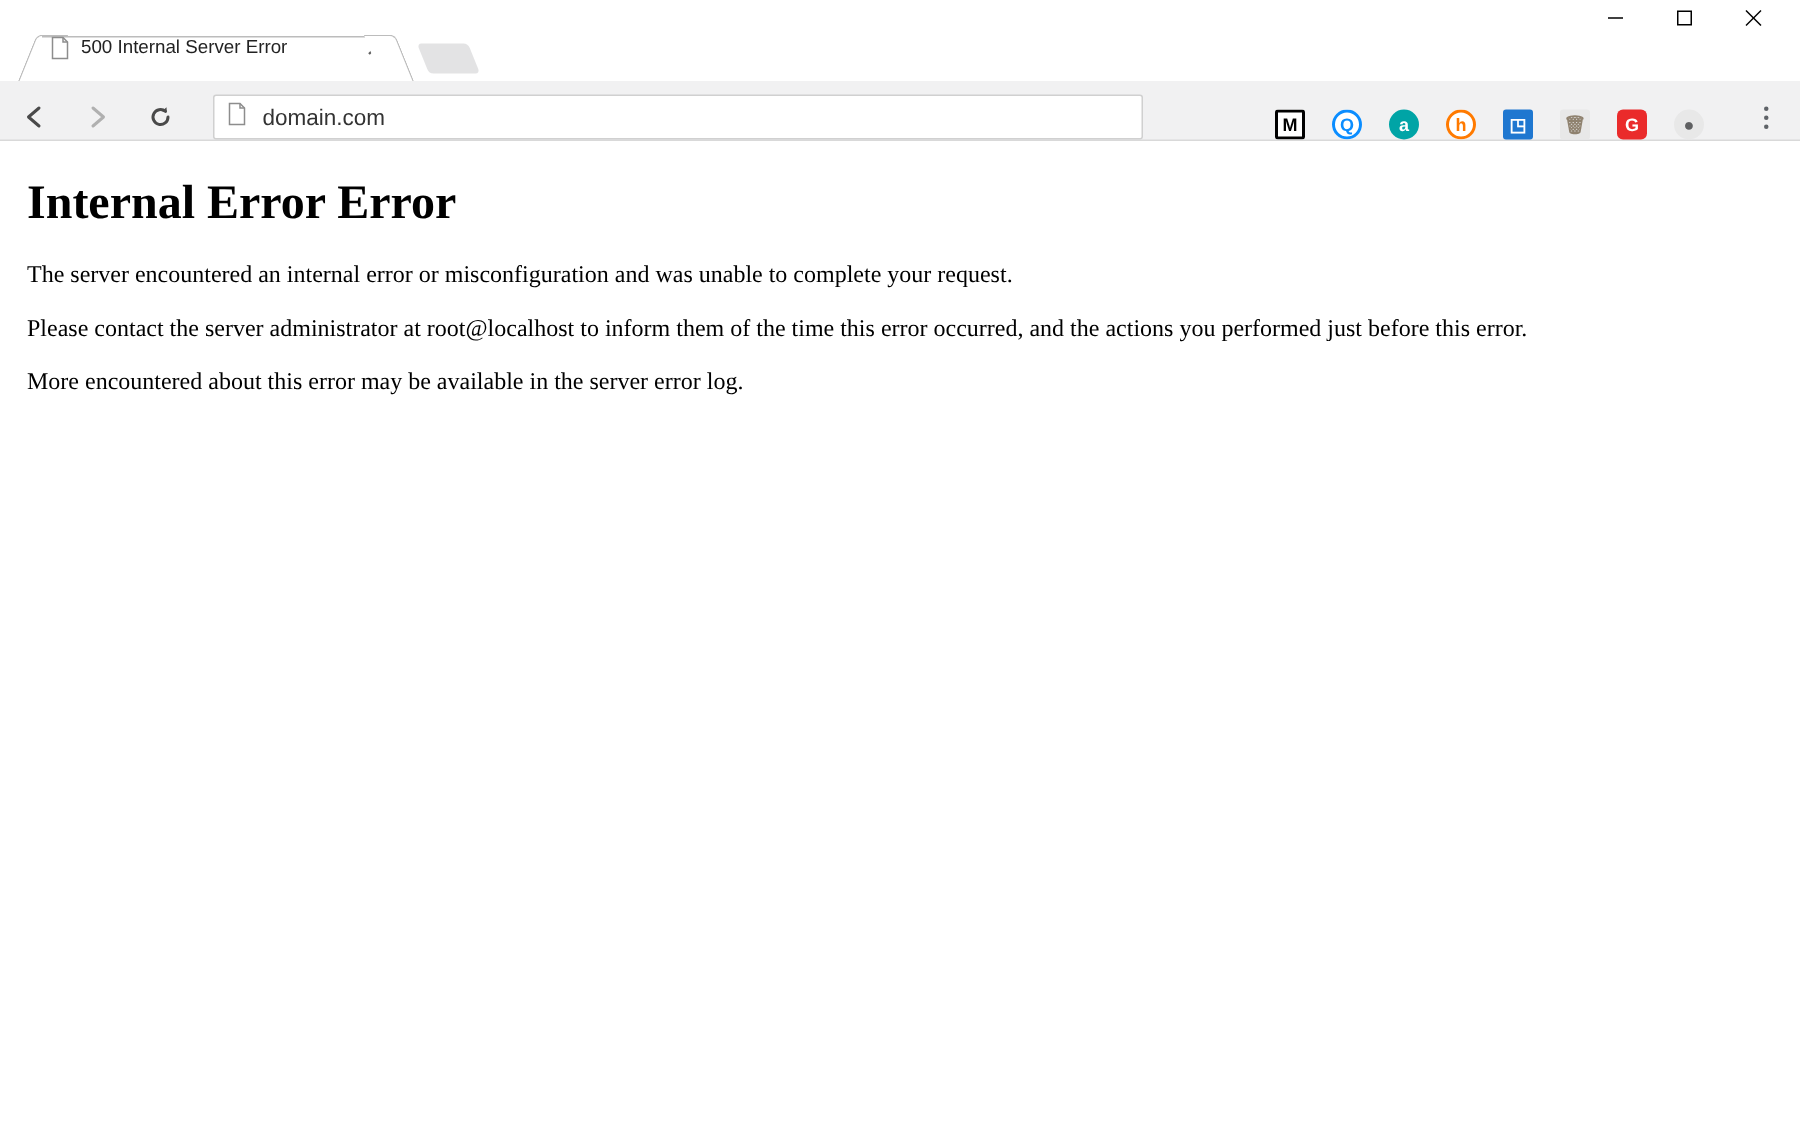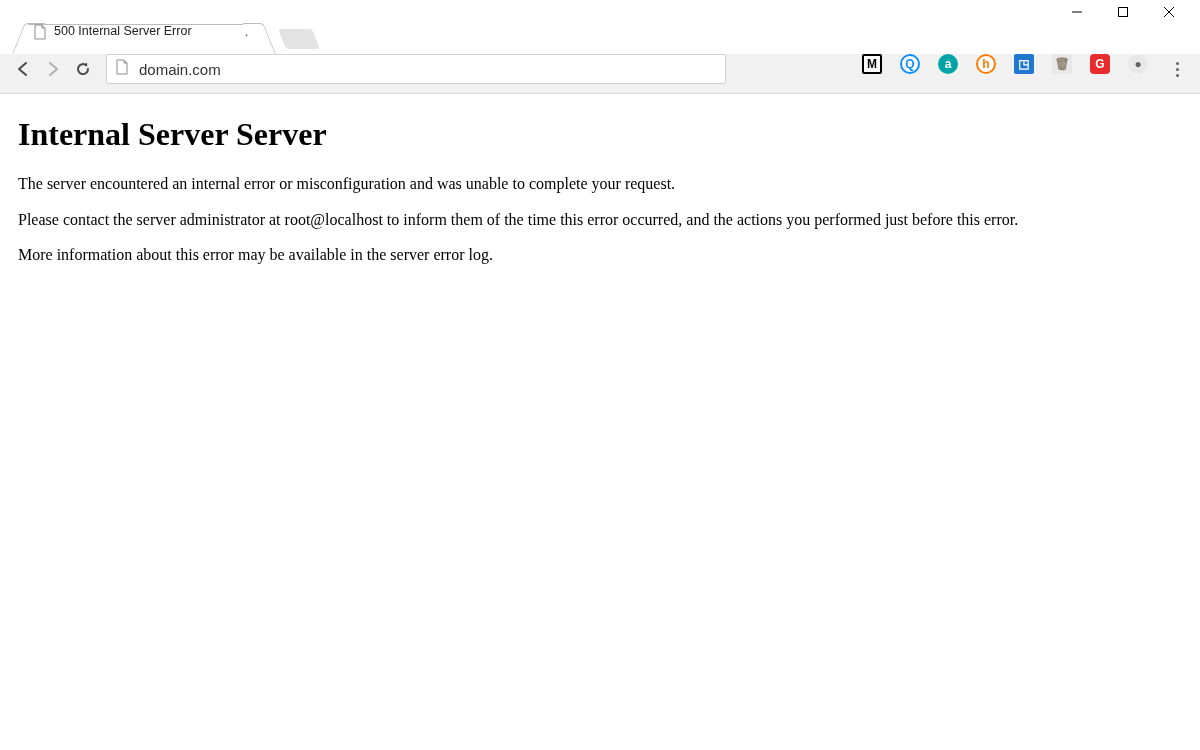--- a/index.html
+++ b/index.html
@@ -92,23 +92,23 @@
     .tabstrip-border {
       border-bottom: 1px solid #bcbcbc;
       margin-top:-1px;
     }
     
     .toolbar {
       height: 40px;
       background: #f1f1f2;
       border-bottom: 1px solid #d9d9d9;
       display:flex;
-      align-items:flex-start;
+      align-items:flex-end;
       padding: 0 8px;
-      gap: 0;
+      gap: 12px;
     }
     .nav-btn {
       width: 30px;
       height: 30px;
       display:flex;
       align-items:center;
       justify-content:center;
       border-radius: 50%;
     }
     .nav-btn svg { stroke:#4a4a4a; stroke-width:2; fill:none; }
@@ -255,19 +255,19 @@
       </div>
 
     <div class="menu-btn">
       <span class="dot"></span>
       <span class="dot"></span>
       <span class="dot"></span>
     </div>
   </div>
 
   <div class="page">
-    <h1>Internal Server Server</h1>
+    <h1>Internal Error Error</h1>
     <p>The server encountered an internal error or misconfiguration and was unable to complete your request.</p>
     <p>Please contact the server administrator at root@localhost to inform them of the time this error occurred, and the actions you performed just before this error.</p>
-    <p>More information about this error may be available in the server error log.</p>
+    <p>More encountered about this error may be available in the server error log.</p>
   </div>
 
 </div>
 
 </body></html>

